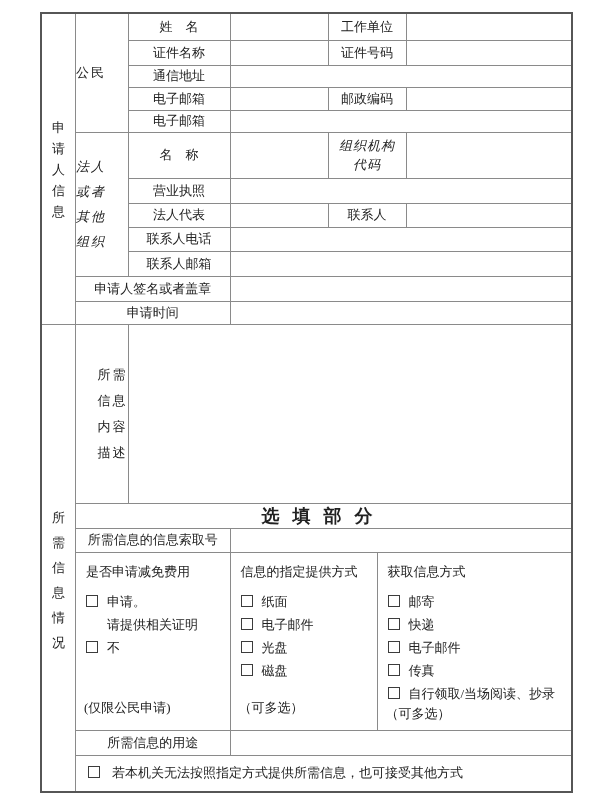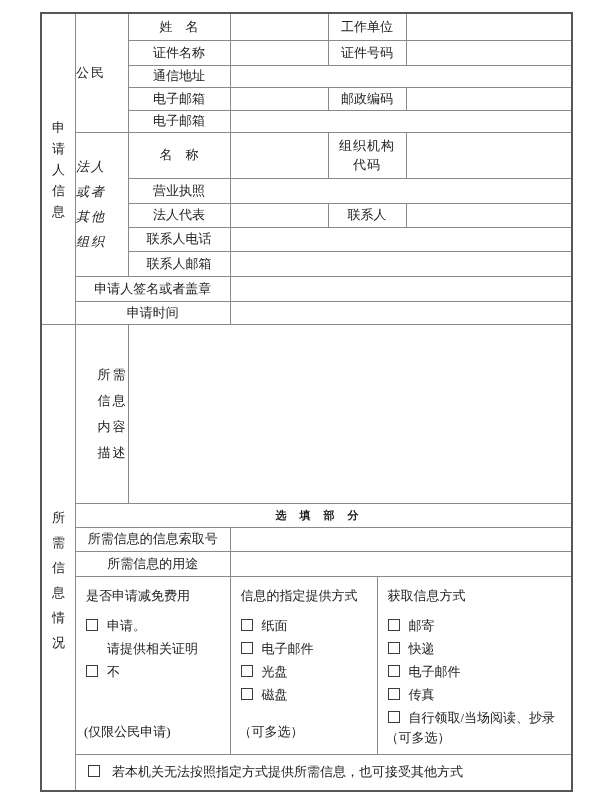--- a/index.html
+++ b/index.html
@@ -20,25 +20,25 @@
   }
   .side-label div{line-height:21px;}
   .sec2 .side-label{transform:translateY(22px);}
   .sec2 .side-label div{line-height:25px;}
   .grid{flex:1;min-width:0;}
   table{border-collapse:collapse;border-style:hidden;table-layout:fixed;width:100%;}
   td{border:1px solid #8a8a8a;padding:0;overflow:hidden;vertical-align:middle;}
   td.lbl{text-align:center;}
   td.group{letter-spacing:2px;}
   td.group div{line-height:25px;letter-spacing:2px;font-style:italic;}
-  td.stack div{line-height:19px;letter-spacing:1px;}
+  td.stack div{line-height:19px;letter-spacing:1px;font-style:italic;}
   td.desc-label{text-align:right;}
   td.desc-label div{line-height:26px;letter-spacing:2px;}
   td.optional-header{
-    text-align:center;font-weight:bold;letter-spacing:13px;font-size:11px;
+    text-align:center;font-weight:bold;letter-spacing:13px;font-size:18px;
   }
   .colflex{display:flex;flex-direction:column;height:176px;box-sizing:border-box;padding-bottom:12px;}
   .col-head{padding:10px 0 9px 10px;white-space:nowrap;}
   .opt{line-height:23px;padding-left:10px;white-space:nowrap;}
   .opt-indent{line-height:23px;padding-left:31px;white-space:nowrap;}
   .footnote{margin-top:auto;padding-left:8px;white-space:nowrap;}
   .cb{
     display:inline-block;width:10px;height:10px;border:1px solid #3c3c3c;
     margin-right:9px;vertical-align:-1px;background:#ffffff;
   }
@@ -174,25 +174,20 @@
               </td>
           <td colspan="3"></td>
         </tr>
         <tr style="height:24px">
           <td class="optional-header" colspan="4">选填部分</td>
         </tr>
         <tr style="height:24px">
           <td class="lbl" colspan="2">所需信息的信息索取号</td>
           <td colspan="2"></td>
         </tr>
-        <tr style="height:25px">
-          <td class="lbl" colspan="2">所需信息的用途</td>
-          <td colspan="2"></td>
-        </tr>
-
         <tr style="height:178px">
           <td colspan="2" style="vertical-align:top">
             <div class="colflex">
               <div class="col-head">是否申请减免费用</div>
               <div class="opt">
                 <span class="cb"></span><span>申请。</span>
               </div>
               <div class="opt-indent">请提供相关证明</div>
               <div class="opt">
                 <span class="cb"></span><span>不</span>
@@ -234,20 +229,25 @@
                 <span class="cb"></span><span>传真</span>
               </div>
               <div class="opt">
                 <span class="cb"></span><span>自行领取/当场阅读、抄录</span>
               </div>
               <div class="footnote">（可多选）</div>
             </div>
           </td>
         </tr>
 
+        <tr style="height:25px">
+          <td class="lbl" colspan="2">所需信息的用途</td>
+          <td colspan="2"></td>
+        </tr>
+
         <tr style="height:36px">
           <td colspan="4">
             <div class="bottom-note">
               <span class="cb"></span><span>若本机关无法按照指定方式提供所需信息，也可接受其他方式</span>
             </div>
           </td>
         </tr>
       </tbody>
         </table>
     </div>

